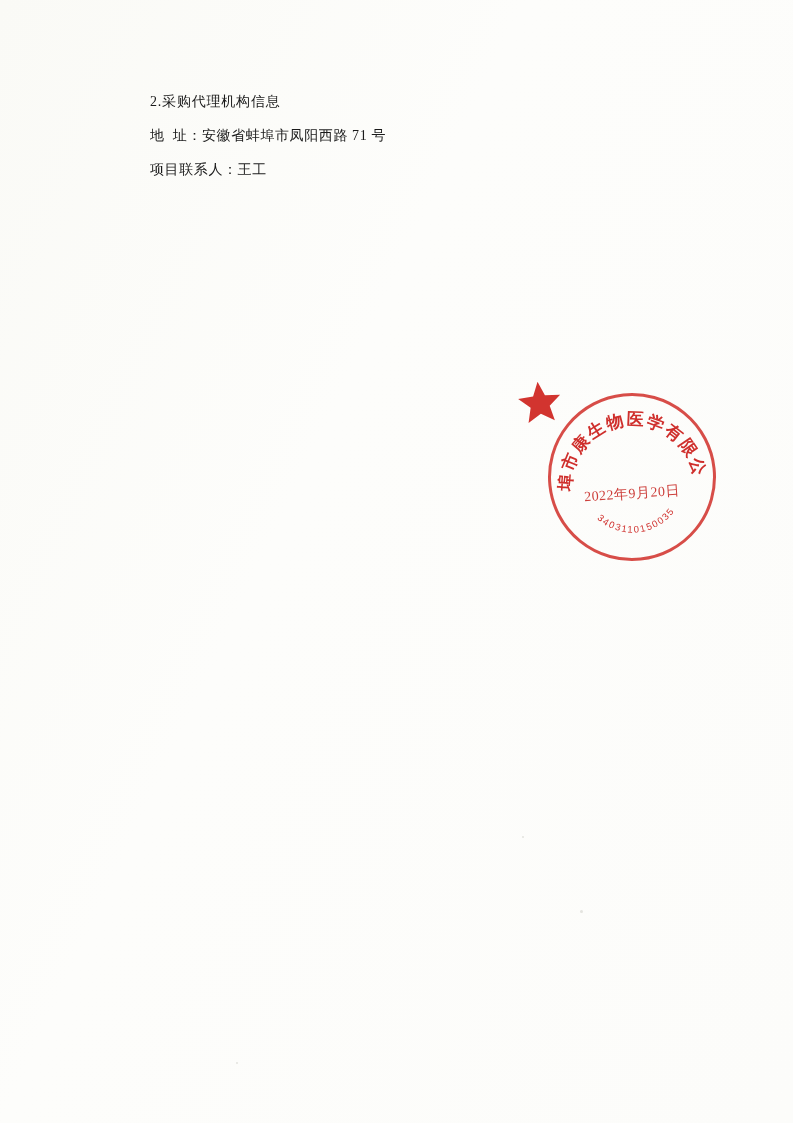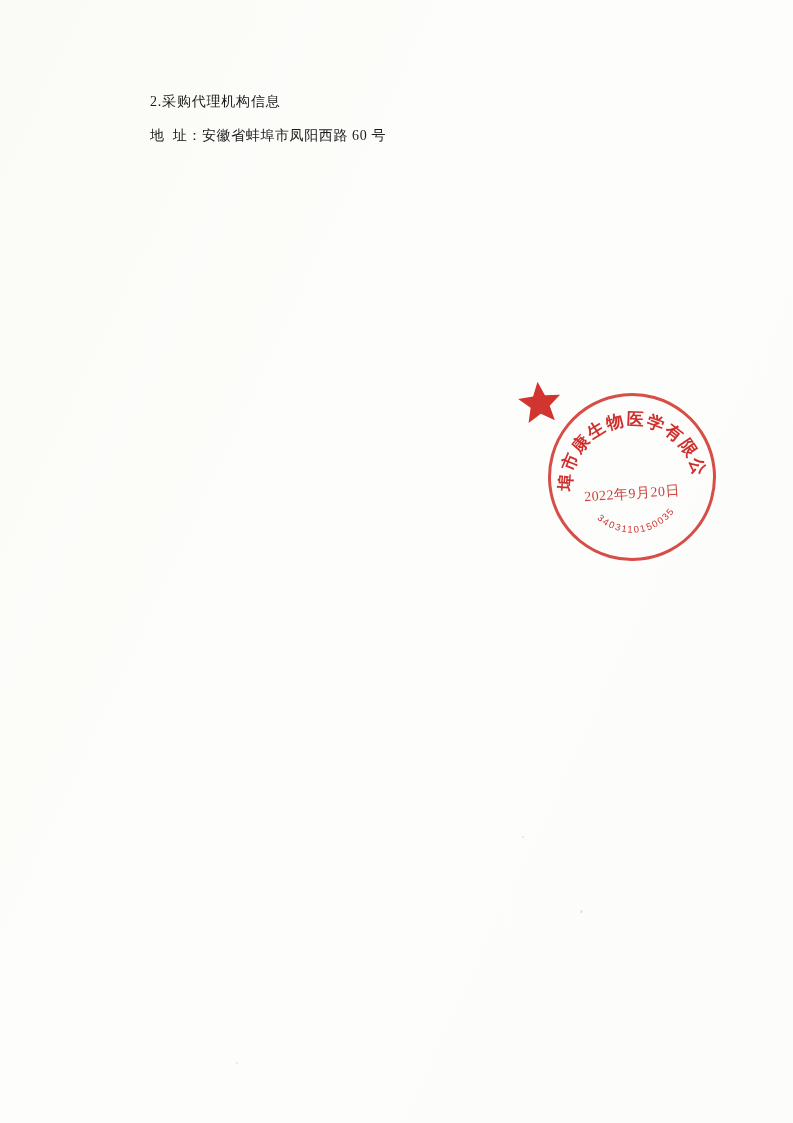--- a/index.html
+++ b/index.html
@@ -111,21 +111,22 @@
   }
 </style>
 </head>
 <body>
 
 <div class="page">
   <div class="paper-tint"></div>
 
   <div class="content">
     <div class="line heading">2.采购代理机构信息</div>
-    <div class="line">地  址：安徽省蚌埠市凤阳西路 60 号</div>
+    <div class="line">地  址：安徽省蚌埠市凤阳西路 71 号</div>
+    <div class="line">项目联系人：王工</div>
   </div>
 
   <div class="seal">
     <div class="seal-inner">
       <div class="seal-ring"></div>
       <svg viewBox="0 0 168 168" width="168" height="168">
         <defs>
           <path id="topArc" d="M 22 94 A 62 62 0 1 1 146 94"></path>
           <path id="bottomArc" d="M 38 112 A 52 52 0 0 0 130 112"></path>
         </defs>

